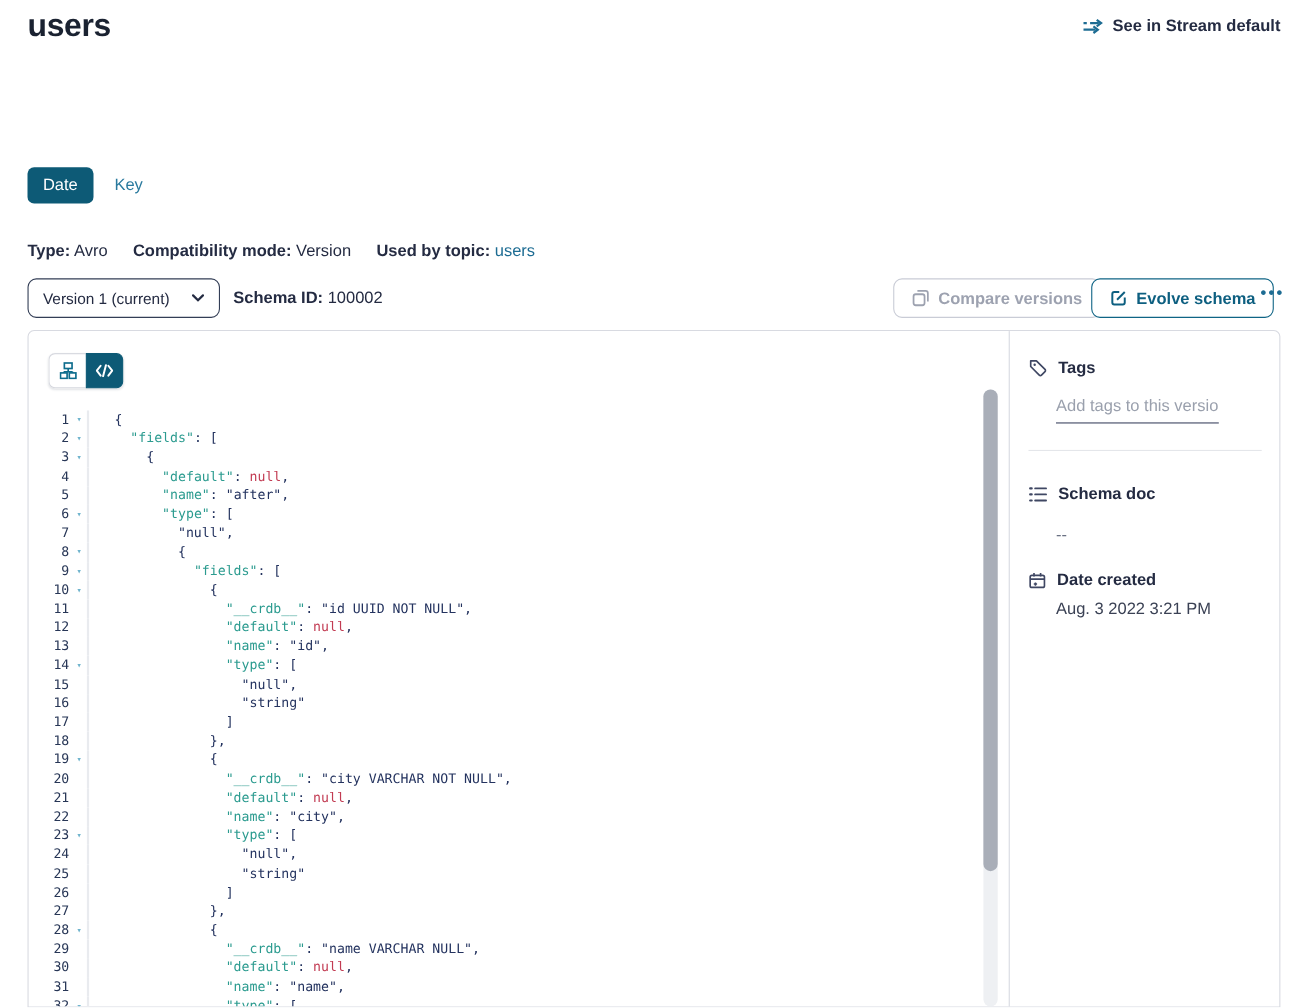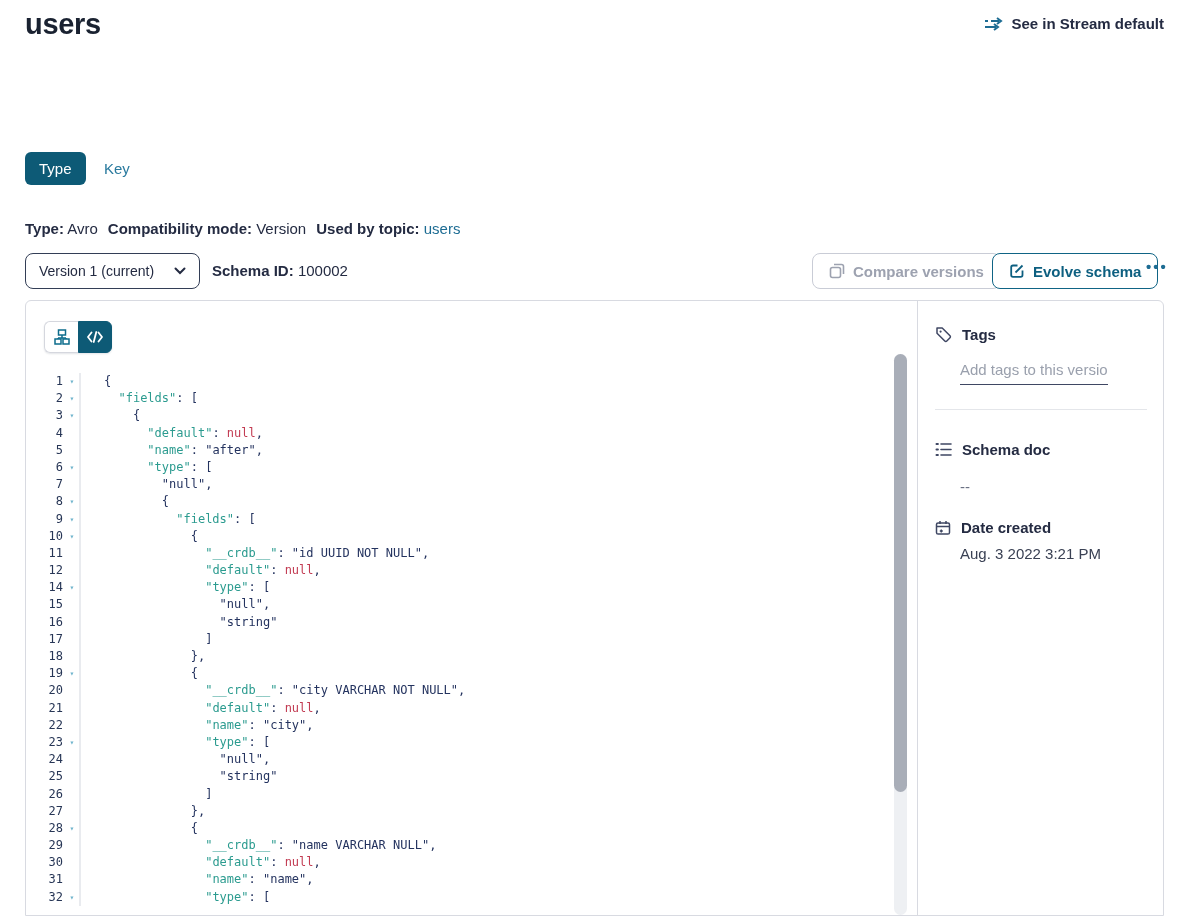--- a/index.html
+++ b/index.html
@@ -16,21 +16,21 @@
   .tabs { position:absolute; left:25px; right:25px; top:90px; display:flex; gap:30px; border-bottom:6px solid #dcedf5; }
   .tab { font-size:15px; color:#1d6c93; padding-bottom:9px; border-bottom:6px solid transparent; margin-bottom:-6px; cursor:pointer; }
   .tab.active { color:#1c2b4a; font-weight:400; border-bottom-color:#0e6a8d; }
 
   
   .vk-value { position:absolute; left:25px; top:152px; height:33px; padding:0 14px; display:flex; align-items:center;
     background:#0d5a76; color:#fff; font-size:15px; border-radius:6px; cursor:pointer; }
   .vk-key { position:absolute; left:104px; top:160px; font-size:15px; color:#2a7a9e; cursor:pointer; }
 
   
-  .meta { position:absolute; left:25px; top:220px; font-size:15px; display:flex; gap:10px; }
+  .meta { position:absolute; left:25px; top:220px; font-size:15px; display:flex; gap:23px; }
   .meta b { font-weight:700; color:#242b42; }
   .meta .lnk { color:#1d6c93; cursor:pointer; }
 
   
   .version-select { position:absolute; left:25px; top:253px; width:175px; height:36px; border:1.5px solid #333e56; border-radius:8px;
     display:flex; align-items:center; justify-content:space-between; padding:0 13px; font-size:14px; color:#242b42; cursor:pointer; background:#fff; }
   .schema-id { position:absolute; left:212px; top:262px; font-size:15px; }
   .btn { height:36px; border-radius:8px; display:flex; align-items:center; gap:8px; padding:0 16px; font-size:15px; background:#fff; cursor:pointer; }
   .btn-compare { position:absolute; left:812px; top:253px; border:1px solid #c9ccd6; color:#9da2b0; font-weight:600; }
   .btn-evolve { position:absolute; left:992px; top:253px; border:1.5px solid #0f6485; color:#0d5f80; font-weight:700; }
@@ -86,21 +86,21 @@
           <path d="M7 5h8"></path>
           <path d="M13 2l4 3-4 3" fill="none"></path>
         <path d="M1 11h11"></path>
           <path d="M10 8l4 3-4 3" fill="none"></path>
       </svg>
     </span>
     <span>See in Stream default</span>
   </div>
 
 
-  <div class="vk-value">Type</div>
+  <div class="vk-value">Date</div>
   <div class="vk-key">Key</div>
 
   <div class="meta">
     <span><b>Type:</b> <span>Avro</span></span>
     <span><b>Compatibility mode:</b> <span>Version</span></span>
     <span><b>Used by topic:</b> <span class="lnk">users</span></span>
   </div>
 
   <div class="version-select">
     <span>Version 1 (current)</span>
@@ -239,20 +239,27 @@
           </div>
           <div class="code-line">
             <span class="gut">
               <span class="ln">12</span>
               <span class="fold"></span>
             </span>
             <span class="code"><span class="tk-p">              </span><span class="tk-k">"default"</span><span class="tk-p">: </span><span class="tk-u">null</span><span class="tk-p">,</span></span>
           </div>
           <div class="code-line">
             <span class="gut">
+              <span class="ln">13</span>
+              <span class="fold"></span>
+            </span>
+            <span class="code"><span class="tk-p">              </span><span class="tk-k">"name"</span><span class="tk-p">: </span><span class="tk-s">"id"</span><span class="tk-p">,</span></span>
+          </div>
+          <div class="code-line">
+            <span class="gut">
               <span class="ln">14</span>
               <span class="fold">▾</span>
             </span>
             <span class="code"><span class="tk-p">              </span><span class="tk-k">"type"</span><span class="tk-p">: [</span></span>
           </div>
           <div class="code-line">
             <span class="gut">
               <span class="ln">15</span>
               <span class="fold"></span>
             </span>

